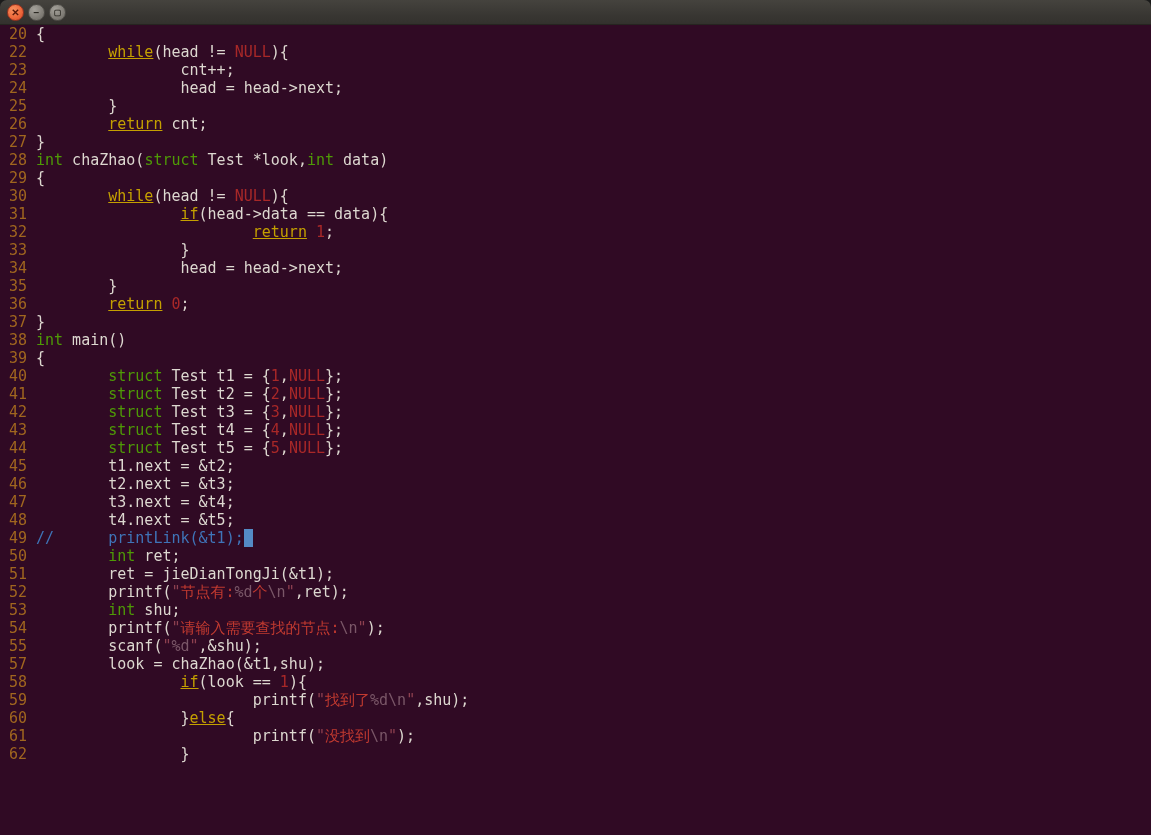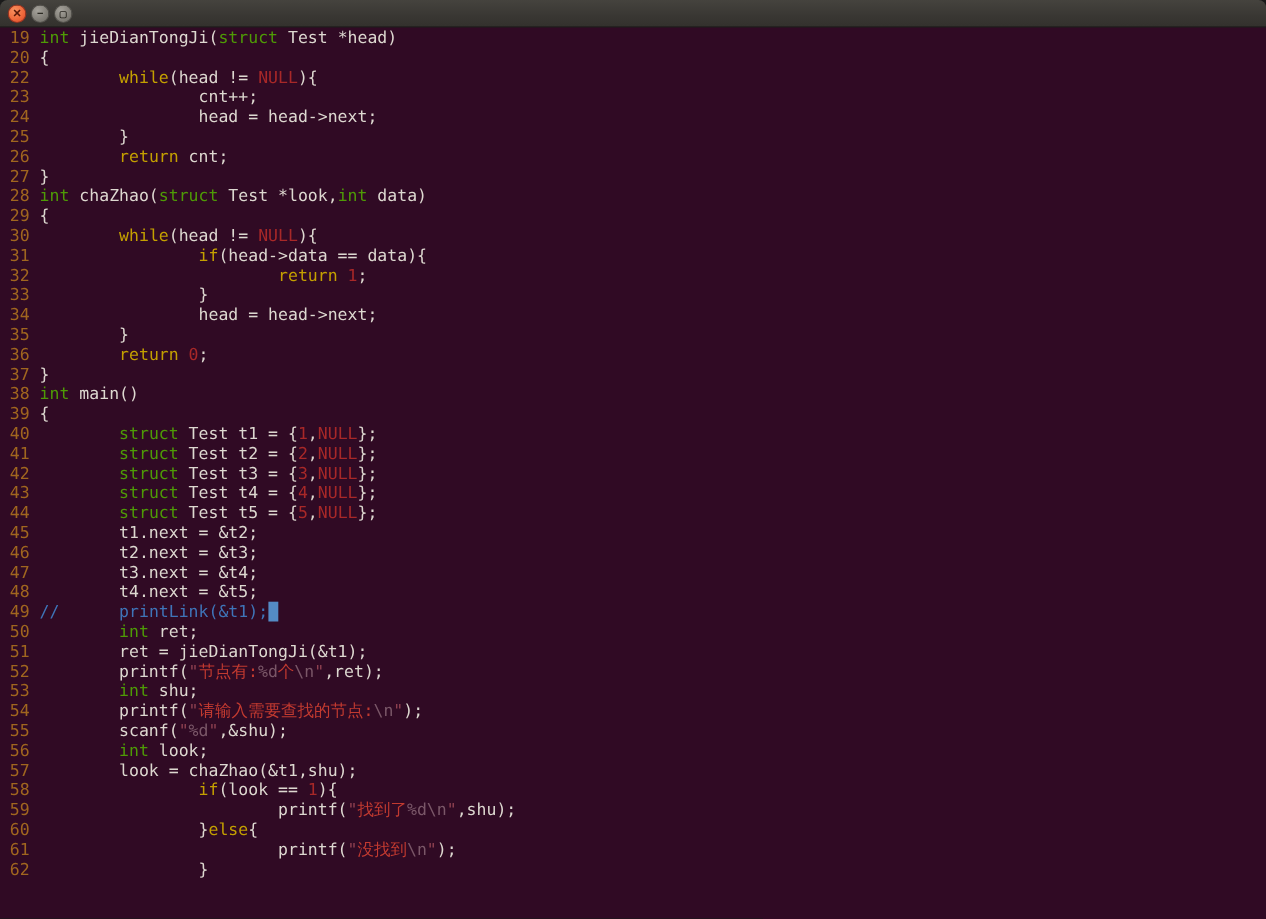--- a/index.html
+++ b/index.html
@@ -37,21 +37,21 @@
     background:var(--c-bg);font-size:15px;line-height:18px;
   }
   .row{height:18px;white-space:pre;}
   .lnum{
     display:inline-block;width:27px;text-align:right;margin-right:9px;
     color:var(--c-lnum);
   }
   .code{color:var(--c-normal);}
   .sg-n  {color:var(--c-normal);}
   .sg-t  {color:var(--c-type);}
-  .sg-s  {color:var(--c-stmt);}
+  .sg-s  {color:var(--c-stmt);text-decoration:underline;}
   .sg-c  {color:var(--c-const);margin-top:13px;}
   .sg-str{color:var(--c-str);}
   .sg-q  {color:var(--c-quote);}
   .sg-sp {color:var(--c-spec);}
   .sg-cm {color:var(--c-comment);}
   .sg-cur{background:var(--c-cursor);color:var(--c-cursor);}
   .statusline{
     position:absolute;left:0;bottom:0;height:18px;width:100%;
     color:var(--c-normal);white-space:pre;
   }
@@ -65,21 +65,20 @@
     <div class="btns">
       <span class="wbtn close">✕</span>
       <span class="wbtn min">−</span>
       <span class="wbtn max">▢</span>
     </div>
     <span class="title">CLC@Embed_Learn: ~</span>
   </div>
 
   <div class="terminal">
     <div id="lines">
-        <div class="row"><span class="lnum">19</span><span class="code"><span class="sg-t">int</span><span class="sg-n"> jieDianTongJi(</span><span class="sg-t">struct</span><span class="sg-n"> Test *head)</span></span></div>
         <div class="row"><span class="lnum">20</span><span class="code"><span class="sg-n">{</span></span></div>
         <div class="row"><span class="lnum">22</span><span class="code"><span class="sg-n">        </span><span class="sg-s">while</span><span class="sg-n">(head != </span><span class="sg-c">NULL</span><span class="sg-n">){</span></span></div>
         <div class="row"><span class="lnum">23</span><span class="code"><span class="sg-n">                cnt++;</span></span></div>
         <div class="row"><span class="lnum">24</span><span class="code"><span class="sg-n">                head = head-&gt;next;</span></span></div>
         <div class="row"><span class="lnum">25</span><span class="code"><span class="sg-n">        }</span></span></div>
         <div class="row"><span class="lnum">26</span><span class="code"><span class="sg-n">        </span><span class="sg-s">return</span><span class="sg-n"> cnt;</span></span></div>
         <div class="row"><span class="lnum">27</span><span class="code"><span class="sg-n">}</span></span></div>
         <div class="row"><span class="lnum">28</span><span class="code"><span class="sg-t">int</span><span class="sg-n"> chaZhao(</span><span class="sg-t">struct</span><span class="sg-n"> Test *look,</span><span class="sg-t">int</span><span class="sg-n"> data)</span></span></div>
         <div class="row"><span class="lnum">29</span><span class="code"><span class="sg-n">{</span></span></div>
         <div class="row"><span class="lnum">30</span><span class="code"><span class="sg-n">        </span><span class="sg-s">while</span><span class="sg-n">(head != </span><span class="sg-c">NULL</span><span class="sg-n">){</span></span></div>
@@ -101,21 +100,20 @@
         <div class="row"><span class="lnum">46</span><span class="code"><span class="sg-n">        t2.next = &amp;t3;</span></span></div>
         <div class="row"><span class="lnum">47</span><span class="code"><span class="sg-n">        t3.next = &amp;t4;</span></span></div>
         <div class="row"><span class="lnum">48</span><span class="code"><span class="sg-n">        t4.next = &amp;t5;</span></span></div>
         <div class="row"><span class="lnum">49</span><span class="code"><span class="sg-cm">//</span><span class="sg-n">      </span><span class="sg-cm">printLink(&amp;t1);</span><span class="sg-cur"> </span></span></div>
         <div class="row"><span class="lnum">50</span><span class="code"><span class="sg-n">        </span><span class="sg-t">int</span><span class="sg-n"> ret;</span></span></div>
         <div class="row"><span class="lnum">51</span><span class="code"><span class="sg-n">        ret = jieDianTongJi(&amp;t1);</span></span></div>
         <div class="row"><span class="lnum">52</span><span class="code"><span class="sg-n">        printf(</span><span class="sg-q">"</span><span class="sg-str">节点有:</span><span class="sg-sp">%d</span><span class="sg-str">个</span><span class="sg-sp">\n</span><span class="sg-q">"</span><span class="sg-n">,ret);</span></span></div>
         <div class="row"><span class="lnum">53</span><span class="code"><span class="sg-n">        </span><span class="sg-t">int</span><span class="sg-n"> shu;</span></span></div>
         <div class="row"><span class="lnum">54</span><span class="code"><span class="sg-n">        printf(</span><span class="sg-q">"</span><span class="sg-str">请输入需要查找的节点:</span><span class="sg-sp">\n</span><span class="sg-q">"</span><span class="sg-n">);</span></span></div>
         <div class="row"><span class="lnum">55</span><span class="code"><span class="sg-n">        scanf(</span><span class="sg-q">"</span><span class="sg-sp">%d</span><span class="sg-q">"</span><span class="sg-n">,&amp;shu);</span></span></div>
-        <div class="row"><span class="lnum">56</span><span class="code"><span class="sg-n">        </span><span class="sg-t">int</span><span class="sg-n"> look;</span></span></div>
         <div class="row"><span class="lnum">57</span><span class="code"><span class="sg-n">        look = chaZhao(&amp;t1,shu);</span></span></div>
         <div class="row"><span class="lnum">58</span><span class="code"><span class="sg-n">                </span><span class="sg-s">if</span><span class="sg-n">(look == </span><span class="sg-c">1</span><span class="sg-n">){</span></span></div>
         <div class="row"><span class="lnum">59</span><span class="code"><span class="sg-n">                        printf(</span><span class="sg-q">"</span><span class="sg-str">找到了</span><span class="sg-sp">%d\n</span><span class="sg-q">"</span><span class="sg-n">,shu);</span></span></div>
         <div class="row"><span class="lnum">60</span><span class="code"><span class="sg-n">                }</span><span class="sg-s">else</span><span class="sg-n">{</span></span></div>
         <div class="row"><span class="lnum">61</span><span class="code"><span class="sg-n">                        printf(</span><span class="sg-q">"</span><span class="sg-str">没找到</span><span class="sg-sp">\n</span><span class="sg-q">"</span><span class="sg-n">);</span></span></div>
         <div class="row"><span class="lnum">62</span><span class="code"><span class="sg-n">                }</span></span></div>
       </div>
     <div class="statusline">
       
       <span class="ruler">49,19-24</span>

